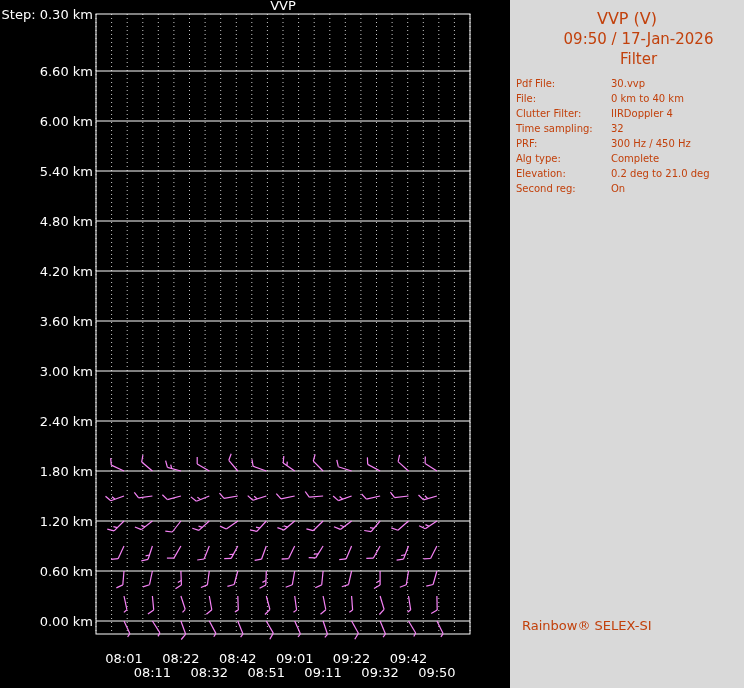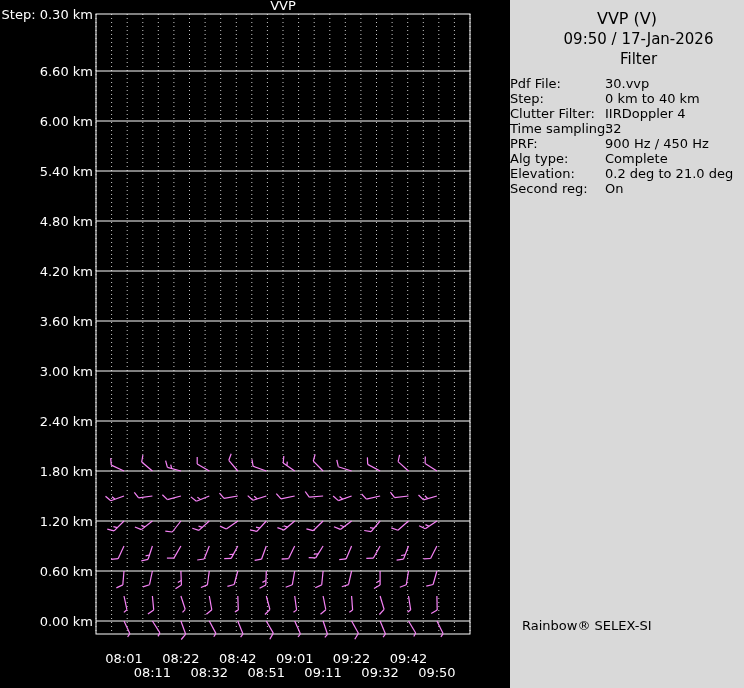--- a/index.html
+++ b/index.html
@@ -1,23 +1,23 @@
 <!DOCTYPE html>
 <html><head>
 <meta charset="utf-8">
 <style>
   html,body{margin:0;padding:0;background:#000;}
   .screen{position:relative;width:744px;height:688px;background:#000;overflow:hidden;
           font-family:"DejaVu Sans","Liberation Sans",sans-serif;}
   #chart{position:absolute;left:0;top:0;}
-  .panel{position:absolute;left:510px;top:0;width:234px;height:688px;background:#d9d9d9;color:#000000;}
+  .panel{position:absolute;left:510px;top:0;width:234px;height:688px;background:#d9d9d9;color:#c2410c;}
   .p-title{margin-top:9px;text-align:center;font-size:16px;}
   .p-sub{text-align:center;font-size:15px;margin-top:2px;padding-left:23px;}
-  .fields{margin-top:8px;padding-left:0;display:grid;grid-template-columns:95px auto;
-          font-size:13px;line-height:15px;}
+  .fields{margin-top:8px;padding-left:6px;display:grid;grid-template-columns:95px auto;
+          font-size:10px;line-height:15px;}
   .fields span{white-space:nowrap;}
   .footer{position:absolute;left:12px;top:618px;font-size:13px;text-align:right;}
 </style>
 </head>
 <body>
 
 <div class="screen">
   <svg id="chart" width="510" height="688">
       <g font-family="'DejaVu Sans','Liberation Sans',sans-serif">
         <line x1="96.0" y1="14" x2="96.0" y2="634" stroke="#c8c8c8" stroke-width="1" stroke-dasharray="1 3"></line>
@@ -444,28 +444,28 @@
         </g>
       </g>
     </svg>
   <div class="panel">
     <div class="p-title">VVP (V)</div>
     <div class="p-sub">09:50 / 17-Jan-2026</div>
     <div class="p-sub">Filter</div>
     <div class="fields" id="panel-fields">
         <span>Pdf File:</span>
         <span>30.vvp</span>
-        <span>Step:</span>
+        <span>File:</span>
         <span>0 km to 40 km</span>
         <span>Clutter Filter:</span>
         <span>IIRDoppler 4</span>
         <span>Time sampling:</span>
         <span>32</span>
         <span>PRF:</span>
-        <span>900 Hz / 450 Hz</span>
+        <span>300 Hz / 450 Hz</span>
         <span>Alg type:</span>
         <span>Complete</span>
         <span>Elevation:</span>
         <span>0.2 deg to 21.0 deg</span>
         <span>Second reg:</span>
         <span>On</span>
       </div>
     <div class="footer">Rainbow® SELEX-SI</div>
   </div>
 </div>

